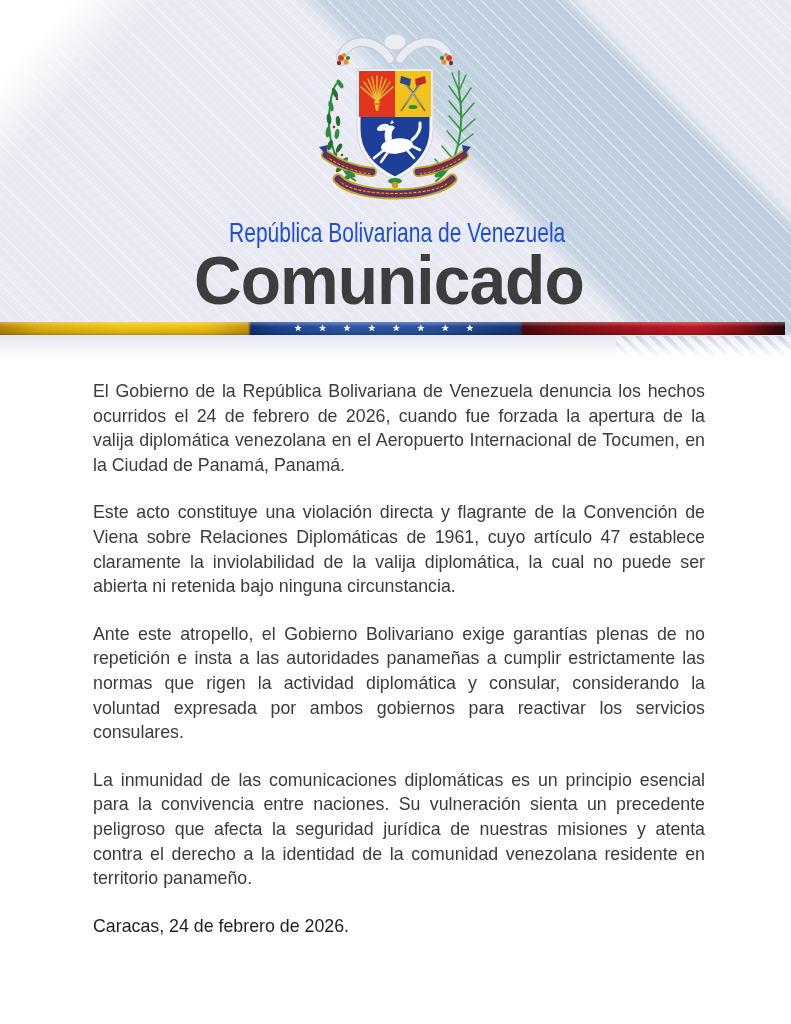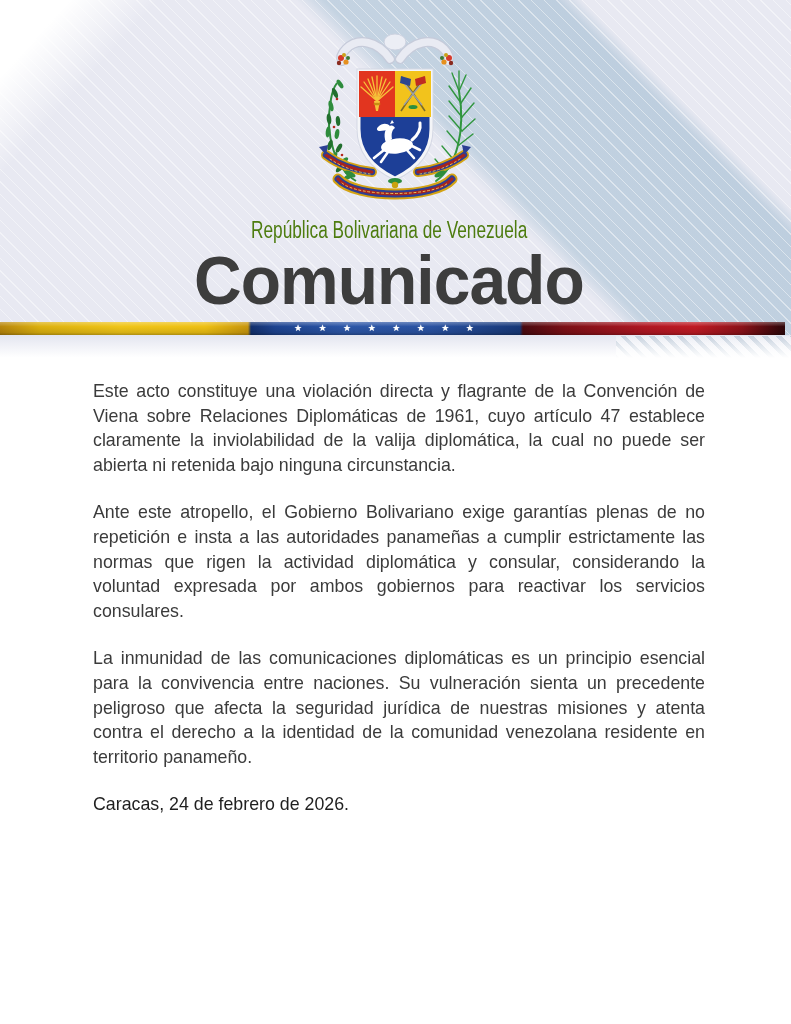--- a/index.html
+++ b/index.html
@@ -24,22 +24,22 @@
   .hatch-right{
     position:absolute;right:0;top:336px;width:175px;height:24px;
     background-image:
       linear-gradient(180deg,rgba(255,255,255,0.05) 0%,#ffffff 92%),
       repeating-linear-gradient(45deg,rgba(168,186,204,0.55) 0px,rgba(168,186,204,0.55) 4px,rgba(242,244,248,0.4) 4px,rgba(242,244,248,0.4) 10px);
   }
   
   .emblem{position:absolute;left:298px;top:30px;width:194px;height:185px;}
   
   .country-title{
-    position:absolute;left:4px;top:217px;width:770px;margin:0;
-    text-align:center;font-size:23px;font-weight:400;color:#4d7c0f;
+    position:absolute;left:12px;top:217px;width:770px;margin:0;
+    text-align:center;font-size:28px;font-weight:400;color:#1d4ed8;
     letter-spacing:0px;white-space:nowrap;
   }
   .country-title .squeeze{display:inline-block;transform:scaleX(0.75);transform-origin:50% 50%;}
   .doc-title{
     position:absolute;left:0;top:241px;width:777px;margin:0;
     text-align:center;font-size:68px;font-weight:700;color:#3d3d3d;
     letter-spacing:-1px;white-space:nowrap;
   }
   .doc-title .squeeze{display:inline-block;transform:scaleX(0.97);transform-origin:50% 50%;}
   
@@ -215,19 +215,20 @@
       <span class="star">★</span>
       <span class="star">★</span>
       <span class="star">★</span>
       <span class="star">★</span>
       <span class="star">★</span>
       <span class="star">★</span>
       <span class="star">★</span>
     </div>
 
   <div class="letter">
+    <p>El Gobierno de la República Bolivariana de Venezuela denuncia los hechos ocurridos el 24 de febrero de 2026, cuando fue forzada la apertura de la valija diplomática venezolana en el Aeropuerto Internacional de Tocumen, en la Ciudad de Panamá, Panamá.</p>
     <p>Este acto constituye una violación directa y flagrante de la Convención de Viena sobre Relaciones Diplomáticas de 1961, cuyo artículo 47 establece claramente la inviolabilidad de la valija diplomática, la cual no puede ser abierta ni retenida bajo ninguna circunstancia.</p>
     <p>Ante este atropello, el Gobierno Bolivariano exige garantías plenas de no repetición e insta a las autoridades panameñas a cumplir estrictamente las normas que rigen la actividad diplomática y consular, considerando la voluntad expresada por ambos gobiernos para reactivar los servicios consulares.</p>
     <p>La inmunidad de las comunicaciones diplomáticas es un principio esencial para la convivencia entre naciones. Su vulneración sienta un precedente peligroso que afecta la seguridad jurídica de nuestras misiones y atenta contra el derecho a la identidad de la comunidad venezolana residente en territorio panameño.</p>
     <p class="dateline">Caracas, 24 de febrero de 2026.</p>
   </div>
 
 </div>
 
 </body></html>

